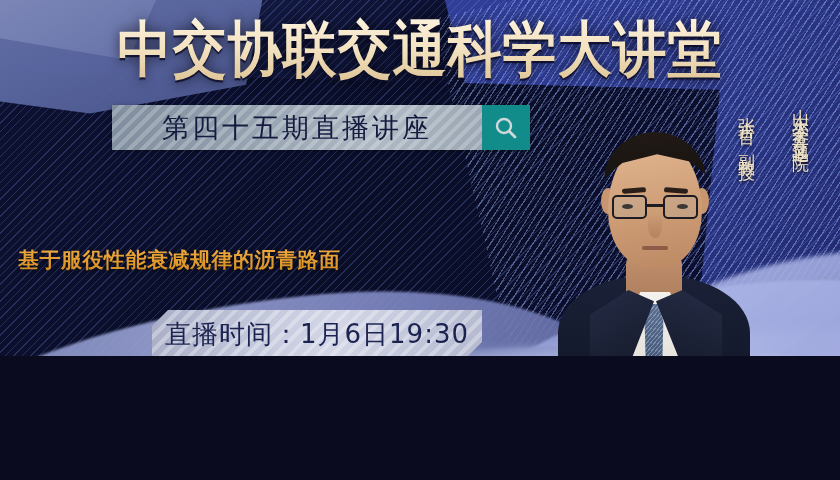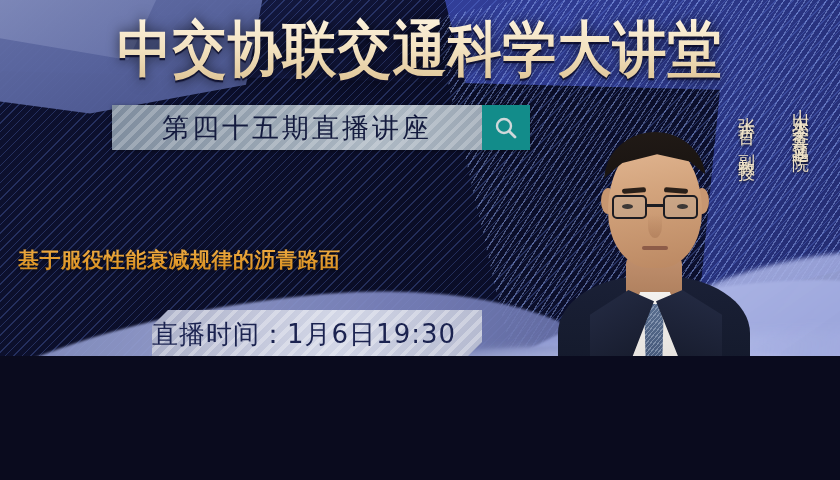--- a/index.html
+++ b/index.html
@@ -228,21 +228,21 @@
   }
   .topic-line { display: block; white-space: nowrap; }
 
   
   .time-banner {
     position: absolute;
     left: 152px; top: 310px;
     width: 330px; height: 48px;
     display: flex;
     align-items: center;
-    justify-content: flex-start;
+    justify-content: center;
     background: linear-gradient(105deg, #a9aec6 0%, #c2c6da 30%, #d2d6e6 55%, #b4b9cf 100%);
     clip-path: polygon(16px 0, 100% 0, 100% calc(100% - 16px), calc(100% - 16px) 100%, 0 100%, 0 16px);
     box-shadow: 0 2px 6px rgba(0,0,0,0.45);
     overflow: hidden;
   }
   .time-banner::after {
     content: "";
     position: absolute;
     inset: 0;
     background-image: repeating-linear-gradient(

